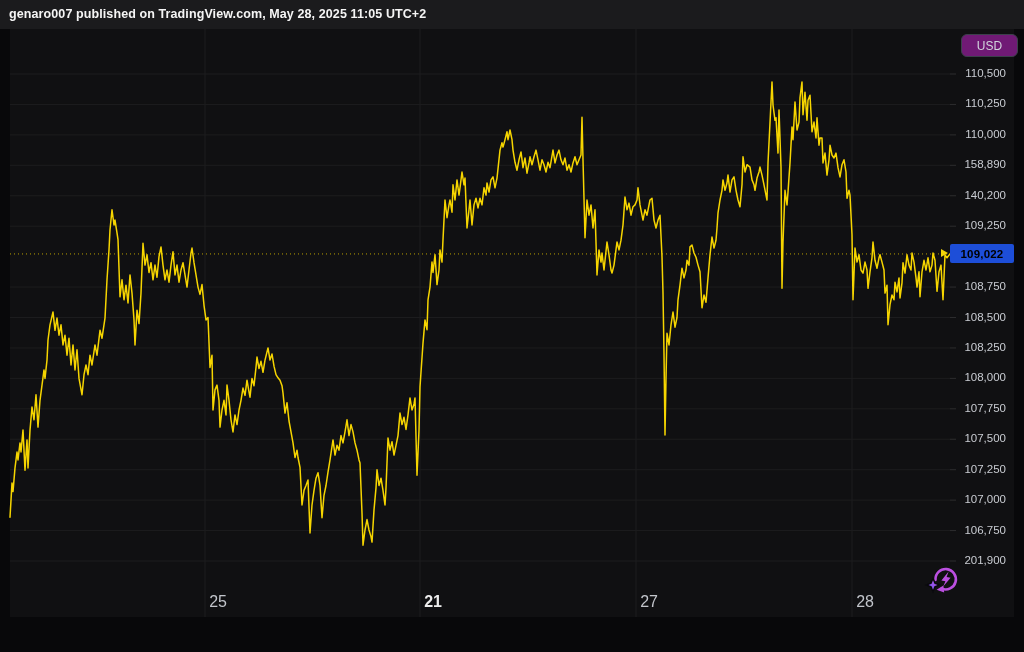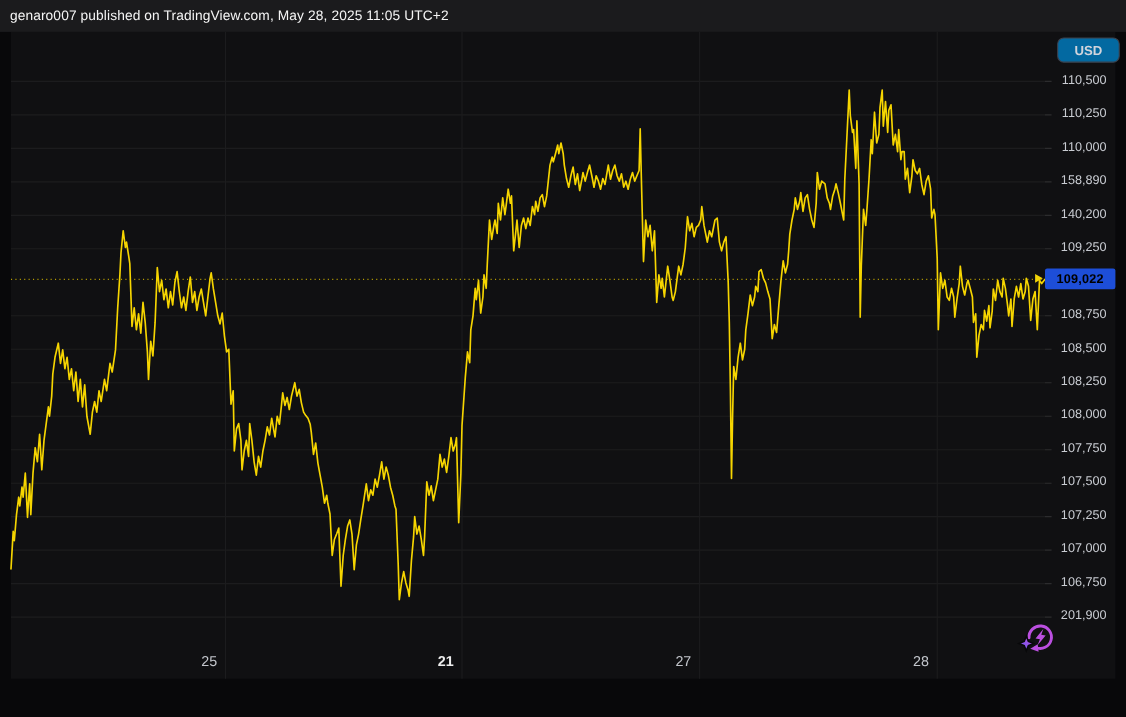--- a/index.html
+++ b/index.html
@@ -1,30 +1,30 @@
 <!DOCTYPE html>
 <html><head>
 <meta charset="utf-8">
 <style>
   html,body{margin:0;padding:0;background:#060607;}
   #app{position:relative;width:1024px;height:652px;background:#08080a;overflow:hidden;
        font-family:"Liberation Sans","DejaVu Sans",sans-serif;-webkit-font-smoothing:antialiased;}
   
   .topbar{position:absolute;left:0;top:0;width:1024px;height:29px;background:#1b1b1d;z-index:4;}
-  .topbar span{display:inline-block;padding-left:9px;line-height:29px;font-size:12.5px;font-weight:400;color:#f5f5f5;letter-spacing:.1px;}
+  .topbar span{display:inline-block;padding-left:9px;line-height:29px;font-size:12.5px;font-weight:700;color:#f5f5f5;letter-spacing:.1px;}
   
   .pane{position:absolute;left:10px;top:29px;width:1004px;height:588px;background:#101012;z-index:0;}
   #chart-svg{position:absolute;left:0;top:0;width:1024px;height:652px;z-index:1;pointer-events:none;}
   .chart-header{position:absolute;left:18px;top:33px;z-index:3;font-size:13px;color:#d6d9de;letter-spacing:.2px;}
-  .usd-btn{position:absolute;left:961px;top:34px;width:57px;height:23px;z-index:5;background:#0369a1;
-           border:1px solid #3c404b;border-radius:6px;color:#d1d4dc;font-size:12px;font-weight:700;
+  .usd-btn{position:absolute;left:961px;top:34px;width:57px;height:23px;z-index:5;background:#701a75;
+           border:1px solid #3c404b;border-radius:6px;color:#d1d4dc;font-size:12px;font-weight:400;
            font-family:"Liberation Sans",sans-serif;display:flex;align-items:center;justify-content:center;cursor:pointer;}
   
   .y-tick{position:absolute;left:952px;width:54px;text-align:right;font-size:11.5px;color:#c9ccd2;z-index:2;}
-  .x-tick{position:absolute;top:593px;width:44px;margin-left:-22px;text-align:left;font-size:13px;color:#c2c5cb;z-index:2;}
+  .x-tick{position:absolute;top:593px;width:44px;margin-left:-22px;text-align:right;font-size:16px;color:#c2c5cb;z-index:2;}
   .x-tick.bold{font-weight:700;color:#ededed;}
   
   .price-label{position:absolute;left:950px;width:64px;height:19px;z-index:6;background:#1d4ed8;border-radius:2px;
                color:#000;font-size:11.5px;font-weight:700;display:flex;align-items:center;justify-content:center;letter-spacing:.2px;}
   .price-arrow{position:absolute;left:941px;width:0;height:0;z-index:6;
                border-top:4.5px solid transparent;border-bottom:4.5px solid transparent;border-left:7px solid #f2d408;}
   
   .ai-icon{position:absolute;left:920px;top:559px;width:44px;height:44px;z-index:5;cursor:pointer;}
   
   .bottombar{position:absolute;left:0;top:627px;width:1024px;height:25px;background:#1b1b1d;z-index:4;display:flex;align-items:center;}

